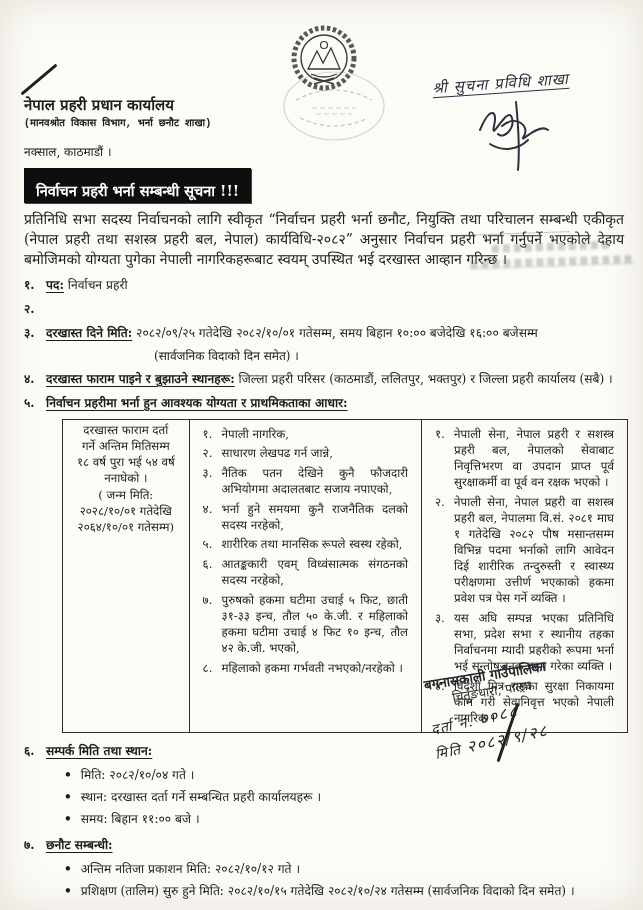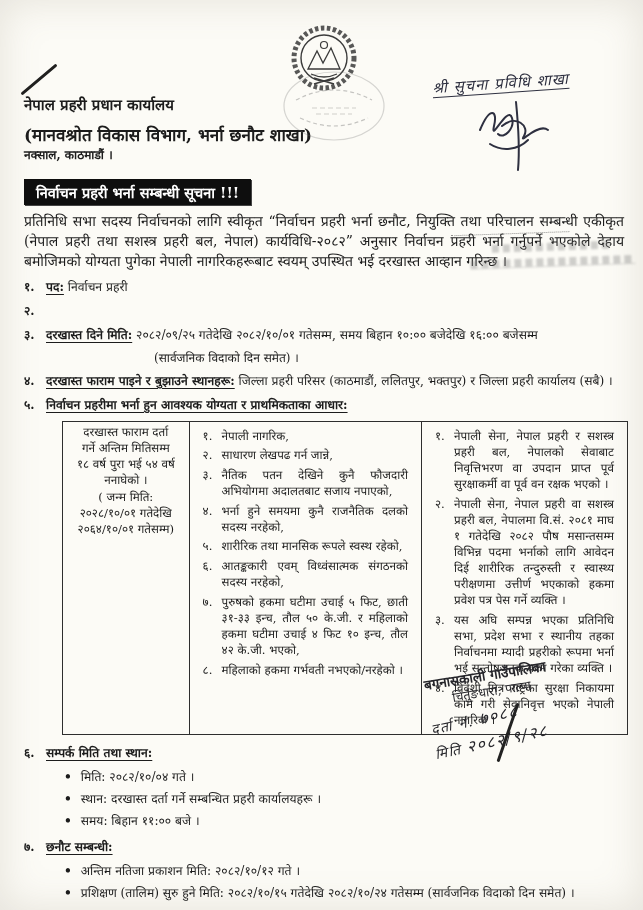--- a/index.html
+++ b/index.html
@@ -12,24 +12,24 @@
     font-family:"DejaVu Serif","Liberation Serif",serif;
     overflow:hidden;
     box-shadow:inset 0 0 40px rgba(120,110,90,.18);
   }
   .content{position:absolute;left:24px;top:20px;width:600px;}
   
   .hdr{position:relative;}
   .emblem-wrap{height:80px;position:relative;}
   .emblem-wrap svg{display:block;margin:0 auto;}
   .org-name{font-weight:bold;font-size:15px;margin-top:-6px;}
-  .org-dept{font-weight:bold;font-size:17px;margin-top:9px;}
-  .org-addr{font-size:12px;margin-top:0;font-weight:bold;}
+  .org-dept{font-weight:bold;font-size:10px;margin-top:1px;font-family:Liberation Mono, monospace;}
+  .org-addr{font-size:12px;margin-top:14px;}
   .banner{
-    display:inline-block;margin-top:16px;padding:3px 12px 3px;
+    display:inline-block;margin-top:8px;padding:12px 12px 3px;
     background:#0e0e0e;color:#fff;font-weight:bold;font-size:14.5px;
     box-shadow:1px 1px 0 #444;
   }
   
   .intro{margin-top:7px;font-size:14px;line-height:1.42;text-align:justify;}
   .items{margin-top:7px;}
   .item{display:flex;gap:7px;margin:7px 0;font-size:12.2px;line-height:1.4;}
   .item .n{font-weight:bold;min-width:15px;flex:none;}
   .item .lbl{font-weight:bold;text-decoration:underline;text-underline-offset:2.5px;}
   .cont-line{margin:-2px 0 6px 130px;font-size:12px;}

